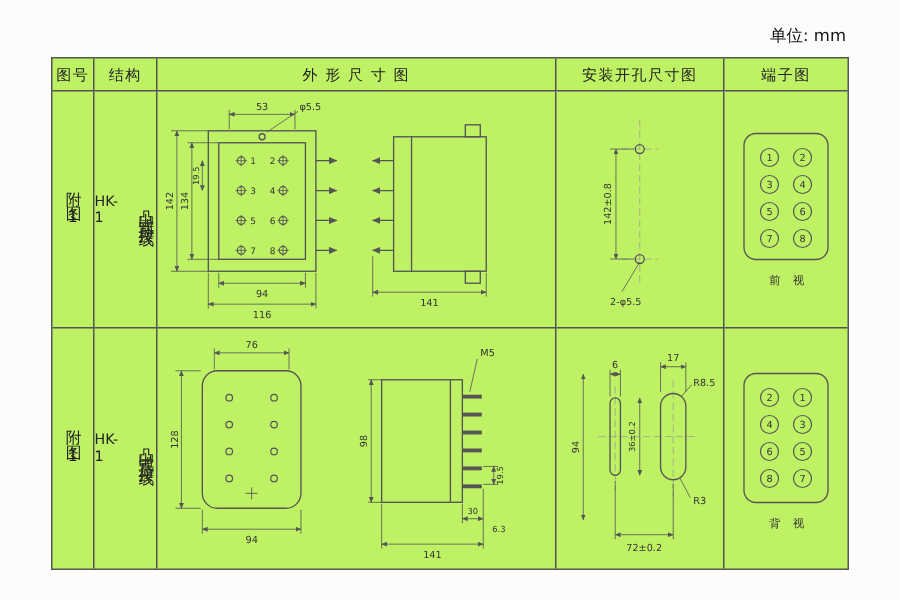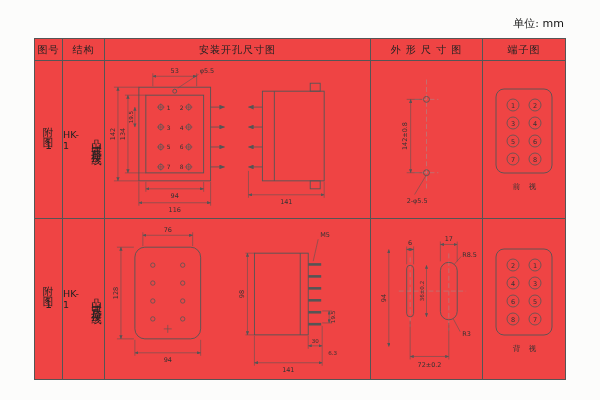--- a/index.html
+++ b/index.html
@@ -1,21 +1,21 @@
 <!DOCTYPE html>
 <html><head>
 <meta charset="utf-8">
 <style>
   *{margin:0;padding:0;box-sizing:border-box}
   html,body{width:600px;height:400px}
   body{background:#fcfcfb;font-family:"DejaVu Sans","Liberation Sans",sans-serif;color:#222;position:relative;overflow:hidden}
   .unit{position:absolute;top:16px;right:36px;font-size:11px;color:#111}
   .tbl{position:absolute;left:34px;top:38px;width:532px;height:342px;display:grid;
        grid-template-columns:28px 42px 266px 112px 82px;grid-template-rows:22px 158px 160px;
-       border:1px solid #555;background:#ef4444}
+       border:1px solid #555;background:#bef264}
   .cell{border-right:1px solid #555;border-bottom:1px solid #555;display:flex;align-items:center;justify-content:center;overflow:hidden;position:relative}
   .lc{border-right:none}
   .lr{border-bottom:none}
   .head{font-size:10px;letter-spacing:1px;white-space:nowrap}
   .figcell{flex-direction:column}
   .structcell{flex-direction:row;gap:8px}
   .vtext{writing-mode:vertical-rl;text-orientation:upright;font-size:10.5px;letter-spacing:3px}
   .vfig{writing-mode:vertical-rl;text-orientation:upright;font-size:10.5px;letter-spacing:10px}
   .model{font-size:9.5px}
   svg{display:block}
@@ -28,22 +28,22 @@
 </style>
 </head>
 <body>
 
 <div class="unit">单位: mm</div>
 
 <div class="tbl">
 
   <div class="cell head">图号</div>
   <div class="cell head">结构</div>
+  <div class="cell head">外 形 尺 寸 图</div>
   <div class="cell head">安装开孔尺寸图</div>
-  <div class="cell head">外 形 尺 寸 图</div>
   <div class="cell head lc">端子图</div>
 
   <div class="cell figcell">
     <div class="vfig">附图1</div>
   </div>
 
   <div class="cell structcell">
     <div class="model">HK-1</div>
     <div class="vtext">凸出式前接线</div>
   </div>

